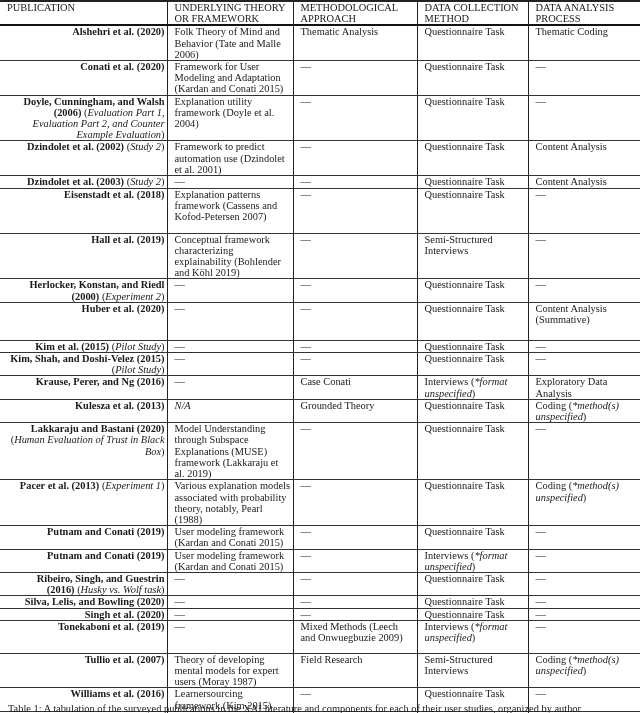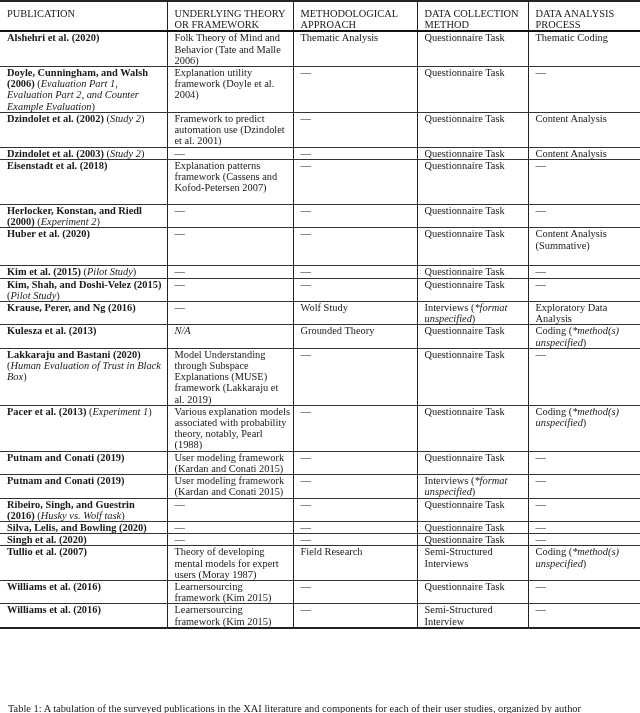--- a/index.html
+++ b/index.html
@@ -7,22 +7,22 @@
          font-family: "Liberation Serif", "DejaVu Serif", serif; color: #1a1a1a; }
   table { border-collapse: collapse; width: 640px; table-layout: fixed;
           font-size: 10.4px; line-height: 11.2px; }
   col.c1 { width: 167px; } col.c2 { width: 126px; } col.c3 { width: 124px; }
   col.c4 { width: 111px; } col.c5 { width: 112px; }
   th, td { vertical-align: top; text-align: left; padding: 0 2px 0 7px;
            border-left: 1px solid #222; border-bottom: 1px solid #333; }
   th:first-child, td:first-child { border-left: none; }
   thead tr { border-top: 2px solid #222; }
   thead th { font-weight: normal; text-transform: uppercase; font-size: 10.4px;
-             border-bottom: 2px solid #111; padding-top: 6px; }
-  td.pub { font-weight: bold; }
+             border-bottom: 2px solid #111; padding-top: 0; }
+  td.pub { font-weight: bold; text-align: right; }
   td.pub .note { font-weight: normal; font-style: italic; }
   td.pub .paren { font-weight: normal; }
   .it { font-style: italic; }
   tbody tr:last-child td { border-bottom: 2px solid #222; }
   .caption { position: absolute; left: 8px; top: 703px; font-size: 10.4px;
              white-space: nowrap; width: 640px; overflow: hidden; }
 </style>
 </head>
 <body>
 
@@ -44,20 +44,27 @@
     </tr>
   </thead>
   <tbody id="tbody">
       <tr style="height: 31px;">
         <td class="pub"><span>Alshehri et al. (2020)</span></td>
         <td><span>Folk Theory of Mind and Behavior (Tate and Malle 2006)</span></td>
         <td><span>Thematic Analysis</span></td>
         <td><span>Questionnaire Task</span></td>
         <td><span>Thematic Coding</span></td>
       </tr>
+      <tr style="height: 34px;">
+        <td class="pub"><span>Conati et al. (2020)</span></td>
+        <td><span>Framework for User Modeling and Adaptation (Kardan and Conati 2015)</span></td>
+        <td><span>—</span></td>
+        <td><span>Questionnaire Task</span></td>
+        <td><span>—</span></td>
+      </tr>
       <tr style="height: 44px; padding-left: 36px;">
         <td class="pub"><span>Doyle, Cunningham, and Walsh (2006)</span><span class="paren"> (</span><span class="note">Evaluation Part 1, Evaluation Part 2, and Counter Example Evaluation</span><span class="paren">)</span></td>
         <td><span>Explanation utility framework (Doyle et al. 2004)</span></td>
         <td><span>—</span></td>
         <td><span>Questionnaire Task</span></td>
         <td><span>—</span></td>
       </tr>
       <tr style="height: 35px;">
         <td class="pub"><span>Dzindolet et al. (2002)</span><span class="paren"> (</span><span class="note">Study 2</span><span class="paren">)</span></td>
         <td><span>Framework to predict automation use (Dzindolet et al. 2001)</span></td>
@@ -72,20 +79,27 @@
         <td><span>Questionnaire Task</span></td>
         <td><span>Content Analysis</span></td>
       </tr>
       <tr style="height: 45px;">
         <td class="pub"><span>Eisenstadt et al. (2018)</span></td>
         <td><span>Explanation patterns framework (Cassens and Kofod-Petersen 2007)</span></td>
         <td><span>—</span></td>
         <td><span>Questionnaire Task</span></td>
         <td><span>—</span></td>
       </tr>
+      <tr style="height: 45px;">
+        <td class="pub"><span>Hall et al. (2019)</span></td>
+        <td><span>Conceptual framework characterizing explainability (Bohlender and Köhl 2019)</span></td>
+        <td><span>—</span></td>
+        <td><span>Semi-Structured Interviews</span></td>
+        <td><span>—</span></td>
+      </tr>
       <tr style="height: 22px;">
         <td class="pub"><span>Herlocker, Konstan, and Riedl (2000)</span><span class="paren"> (</span><span class="note">Experiment 2</span><span class="paren">)</span></td>
         <td><span>—</span></td>
         <td><span>—</span></td>
         <td><span>Questionnaire Task</span></td>
         <td><span>—</span></td>
       </tr>
       <tr style="height: 38px;">
         <td class="pub"><span>Huber et al. (2020)</span></td>
         <td><span>—</span></td>
@@ -103,21 +117,21 @@
       <tr style="height: 23px;">
         <td class="pub"><span>Kim, Shah, and Doshi-Velez (2015)</span><span class="paren"> (</span><span class="note">Pilot Study</span><span class="paren">)</span></td>
         <td><span>—</span></td>
         <td><span>—</span></td>
         <td><span>Questionnaire Task</span></td>
         <td><span>—</span></td>
       </tr>
       <tr style="height: 22px;">
         <td class="pub"><span>Krause, Perer, and Ng (2016)</span></td>
         <td><span>—</span></td>
-        <td><span>Wolf Study</span></td>
+        <td><span>Case Conati</span></td>
         <td><span>Interviews (</span><span class="it">*format unspecified</span><span>)</span></td>
         <td><span>Exploratory Data Analysis</span></td>
       </tr>
       <tr style="height: 22px; padding-left: 32px;">
         <td class="pub"><span>Kulesza et al. (2013)</span></td>
         <td><span class="it">N/A</span></td>
         <td><span>Grounded Theory</span></td>
         <td><span>Questionnaire Task</span></td>
         <td><span>Coding (</span><span class="it">*method(s) unspecified</span><span>)</span></td>
       </tr>
@@ -161,20 +175,27 @@
         <td><span>—</span></td>
         <td><span>—</span></td>
         <td><span>Questionnaire Task</span></td>
         <td><span>—</span></td>
       </tr>
       <tr style="height: 11px;">
         <td class="pub"><span>Singh et al. (2020)</span></td>
         <td><span>—</span></td>
         <td><span>—</span></td>
         <td><span>Questionnaire Task</span></td>
+        <td><span>—</span></td>
+      </tr>
+      <tr style="height: 33px;">
+        <td class="pub"><span>Tonekaboni et al. (2019)</span></td>
+        <td><span>—</span></td>
+        <td><span>Mixed Methods (Leech and Onwuegbuzie 2009)</span></td>
+        <td><span>Interviews (</span><span class="it">*format unspecified</span><span>)</span></td>
         <td><span>—</span></td>
       </tr>
       <tr style="height: 34px;">
         <td class="pub"><span>Tullio et al. (2007)</span></td>
         <td><span>Theory of developing mental models for expert users (Moray 1987)</span></td>
         <td><span>Field Research</span></td>
         <td><span>Semi-Structured Interviews</span></td>
         <td><span>Coding (</span><span class="it">*method(s) unspecified</span><span>)</span></td>
       </tr>
       <tr style="height: 22px;">

